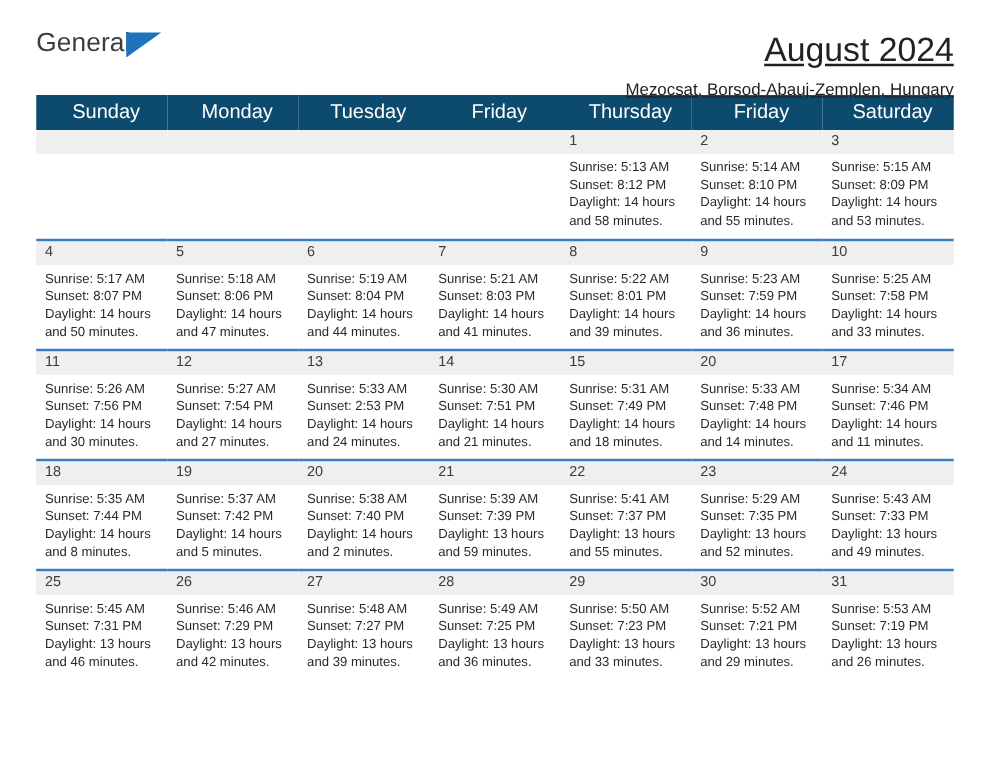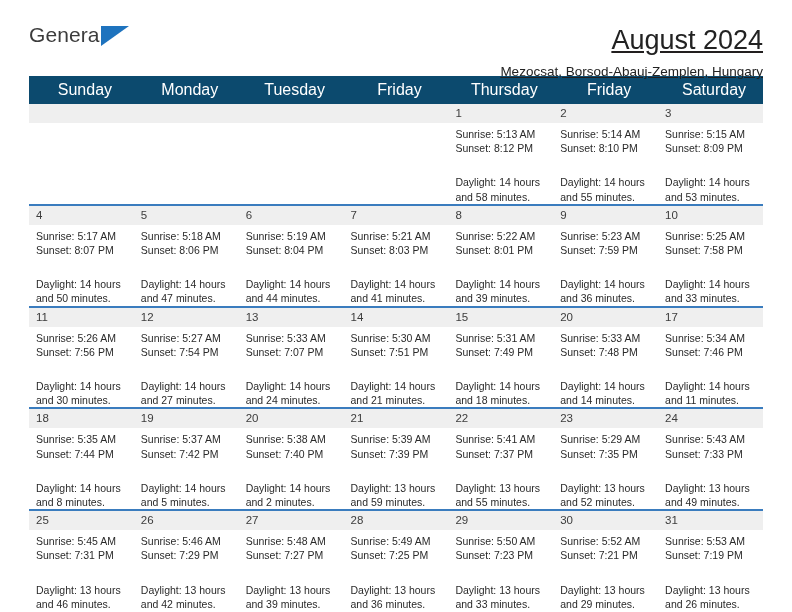--- a/index.html
+++ b/index.html
@@ -122,21 +122,20 @@
     padding: 4px 6px 0 7px;
     font-size: 10.5px;
     line-height: 14.2px;
     color: #2a2a2a;
   }
   .info div {
     white-space: nowrap;
   }
   .info .wrap {
     white-space: normal;
-    margin-top: 20px;
   }
 </style>
 </head>
 <body>
 
 <div class="page">
 
   <div class="header">
     <div class="brand">
       <div class="brand-row1">General</div>
@@ -304,21 +303,21 @@
                 <div>Sunset: 7:54 PM</div>
                 <div class="wrap">Daylight: 14 hours and 27 minutes.</div>
               </div>
             </div>
           </td>
           <td>
             <div class="cell">
               <div class="daynum">13</div>
               <div class="info">
                 <div>Sunrise: 5:33 AM</div>
-                <div>Sunset: 7:07 PM</div>
+                <div>Sunset: 2:53 PM</div>
                 <div class="wrap">Daylight: 14 hours and 24 minutes.</div>
               </div>
             </div>
           </td>
           <td>
             <div class="cell">
               <div class="daynum">14</div>
               <div class="info">
                 <div>Sunrise: 5:30 AM</div>
                 <div>Sunset: 7:51 PM</div>

